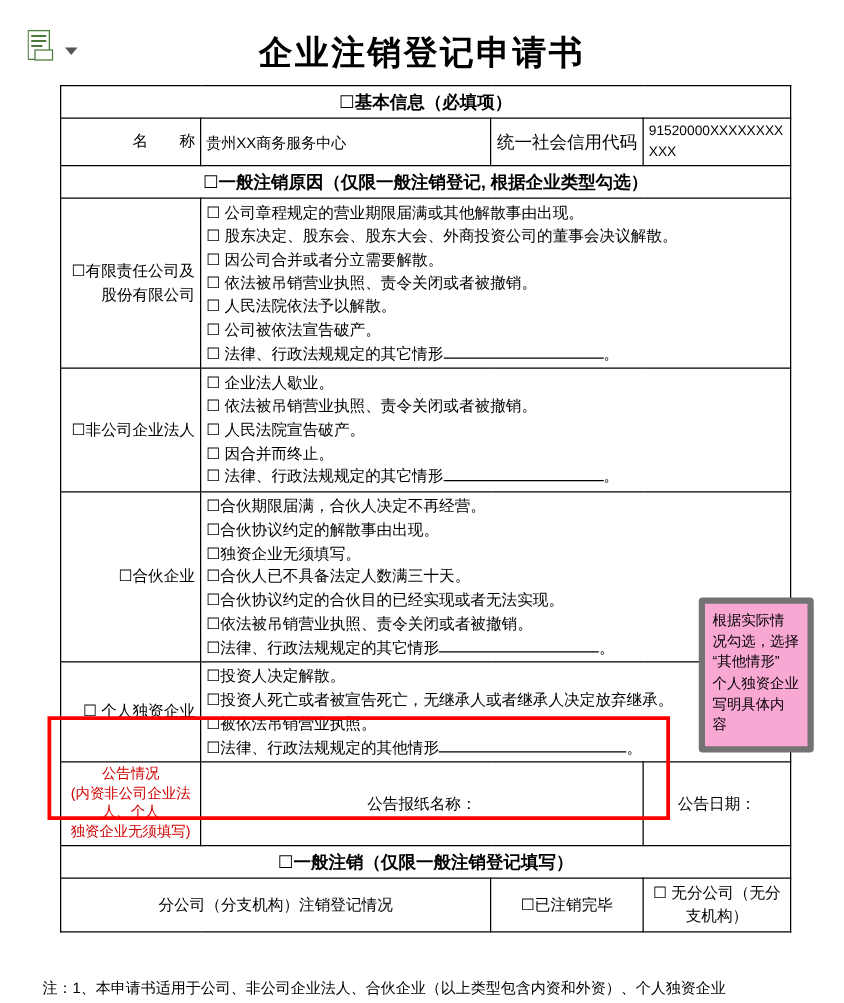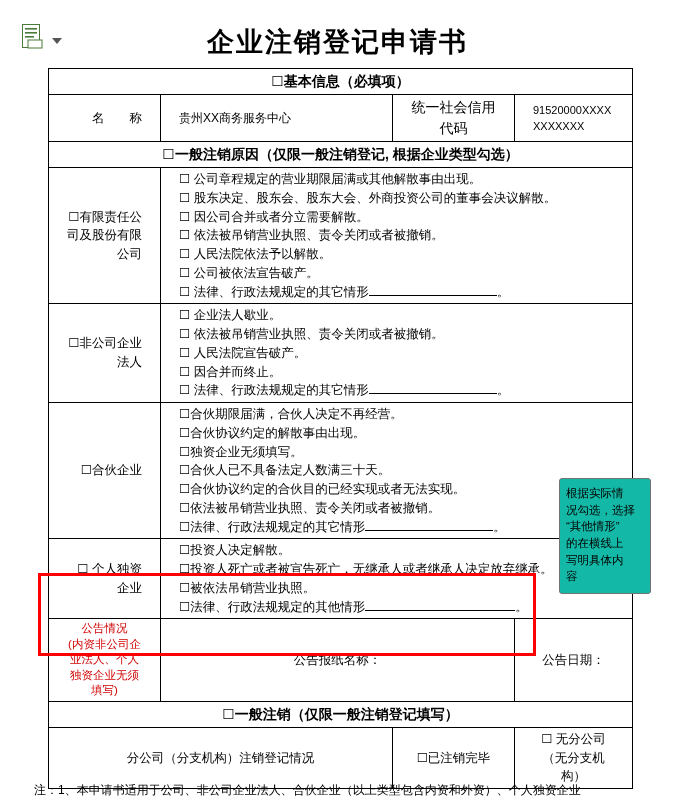--- a/index.html
+++ b/index.html
@@ -31,21 +31,21 @@
   }
 
   table.doc{
     position:absolute;left:48px;top:68px;width:584px;
     border-collapse:collapse;
     table-layout:fixed;
     font-size:12.5px;
   }
   table.doc td{
     border:1px solid #000;
-    padding:2px 18px;
+    padding:2px 4px;
     vertical-align:middle;
     line-height:1.5;
   }
   .ctr{text-align:center;}
   .hdr{font-weight:bold;text-align:center;font-size:14px;padding:4px 0;}
   .cell-label{text-align:right;font-size:12.5px;}
   .list{padding-left:6px;}
   .list div{white-space:nowrap;}
   .val{padding-left:6px;font-size:12px;margin-top:44px;}
   .smallval{font-size:11px;line-height:1.25;word-break:break-all;}
@@ -55,21 +55,21 @@
 
   
   .red-box{
     position:absolute;left:38px;top:573px;width:498px;height:83px;
     border:3px solid #ff0000;box-sizing:border-box;pointer-events:none;
   }
 
   
   .callout{
     position:absolute;left:559px;top:478px;width:92px;
-    background:#14b8a6;border:1px solid #737373;border-radius:3px;
+    background:#f9a8d4;border:5px solid #737373;border-radius:3px;
     font-size:11.5px;line-height:1.45;padding:6px 6px 8px 6px;
     color:#000;box-sizing:border-box;
   }
   .callout-tail{
     position:absolute;left:565px;top:566px;width:0;height:0;
     border-left:10px solid transparent;border-right:16px solid transparent;
     border-top:22px solid #ffffff;
     filter:drop-shadow(0 1px 0 #29a3c9);
   }
   .callout-tail-border{
@@ -207,20 +207,20 @@
     </table>
 
   <div class="red-box"></div>
 
   <div class="callout-tail-border"></div>
   <div class="callout-tail"></div>
   <div class="callout">
     <div>根据实际情</div>
     <div>况勾选，选择</div>
     <div>“其他情形”</div>
-    <div>的在横线上</div>
+    <div>个人独资企业</div>
     <div>写明具体内</div>
     <div>容</div>
   </div>
 
   <div class="bottom-note">注：1、本申请书适用于公司、非公司企业法人、合伙企业（以上类型包含内资和外资）、个人独资企业</div>
 
 </div>
 
 </body></html>

